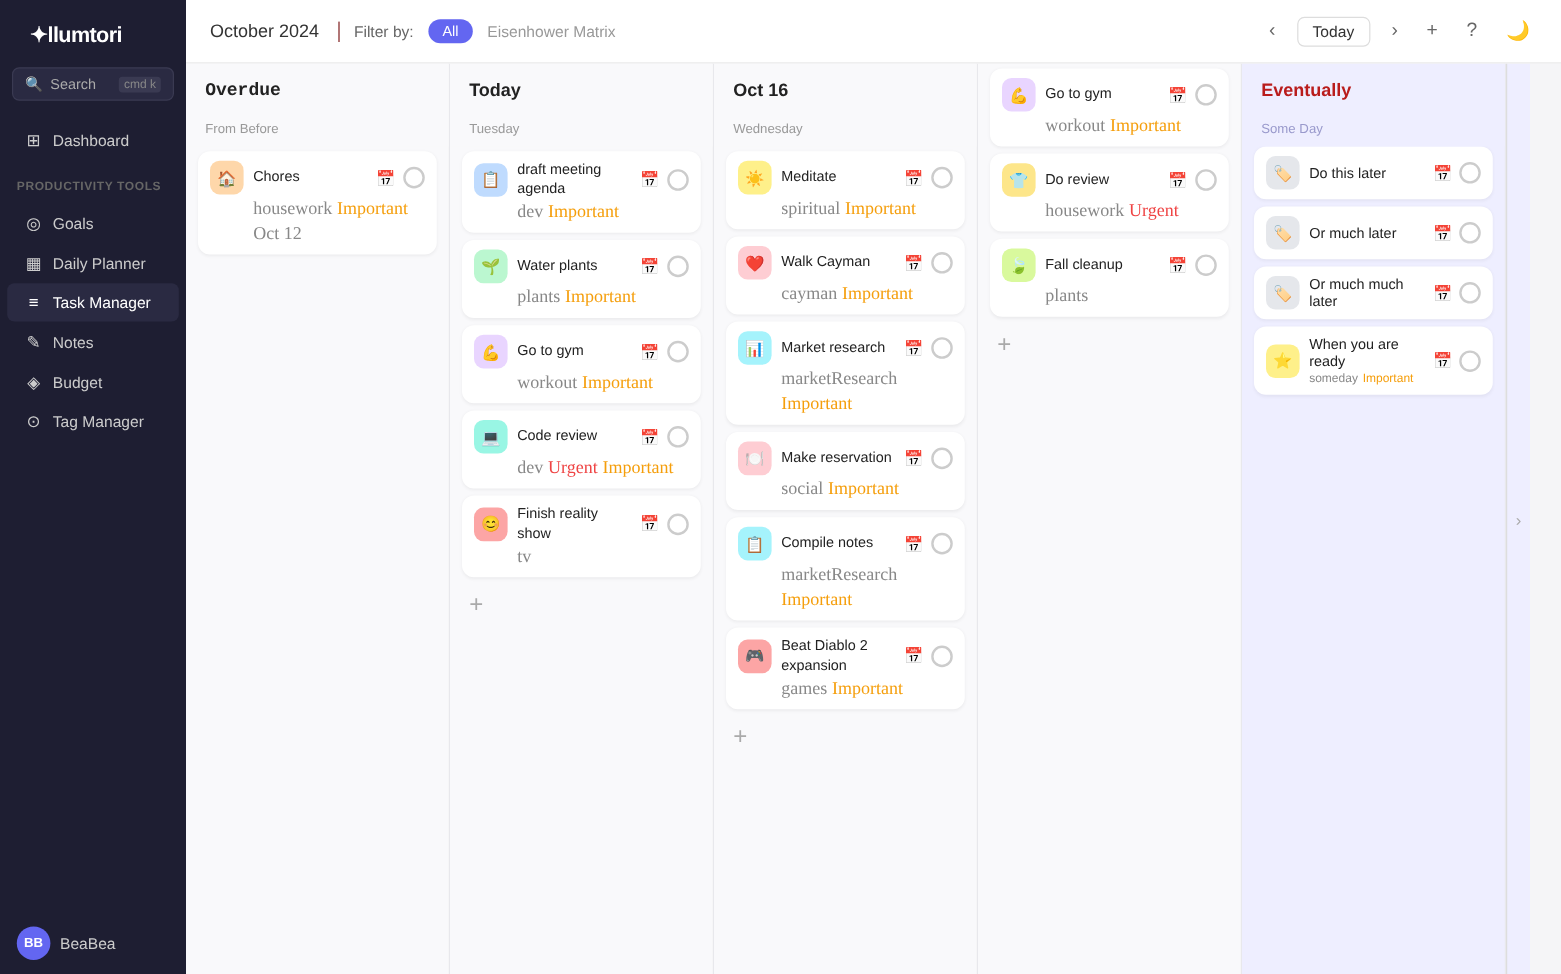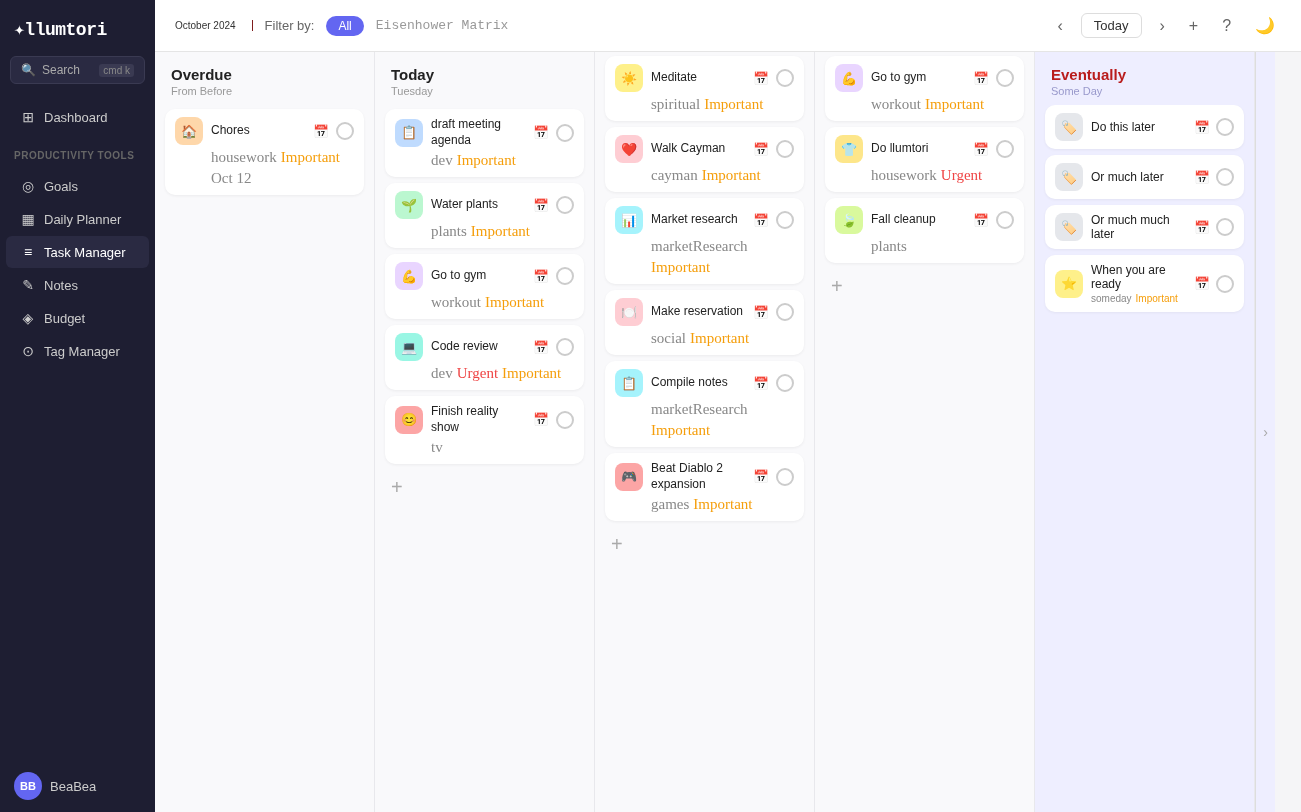--- a/index.html
+++ b/index.html
@@ -9,26 +9,25 @@
     #sidebar {
       width: 155px;
       background: #1e1e32;
       display: flex;
       flex-direction: column;
       padding: 0;
       flex-shrink: 0;
       height: 812px;
     }
     #logo {
-      padding: 18px 14px 16px;
+      padding: 18px 25px 16px;
       font-size: 18px;
       font-weight: 700;
       color: #a78bfa;
       letter-spacing: -0.5px;
-      font-family: Liberation Mono, monospace;
     }
     #logo span { color: #fff; }
     #search-btn {
       margin: 0 10px 12px;
       background: #2a2a42;
       border: 1px solid #3a3a52;
       border-radius: 6px;
       padding: 6px 10px;
       color: #aaa;
       cursor: pointer;
@@ -99,21 +98,21 @@
     #header {
       background: #fff;
       border-bottom: 1px solid #e5e5e5;
       padding: 12px 20px;
       display: flex;
       align-items: center;
       gap: 12px;
       flex-shrink: 0;
     }
     #month-label {
-      font-size: 10px;
+      font-size: 15px;
       font-weight: 500;
       color: #333;
       padding-right: 16px;
       border-right: 1px solid #7f1d1d;
     }
     #filter-label {
       font-size: 13px;
       color: #666;
     }
     #filter-all {
@@ -121,21 +120,20 @@
       color: #fff;
       border: none;
       border-radius: 12px;
       padding: 3px 12px;
       font-size: 12px;
       cursor: pointer;
     }
     #eisenhower-label {
       color: #999;
       font-size: 13px;
-      font-family: Liberation Mono, monospace;
     }
     .header-spacer { flex: 1; }
     .header-nav-btn {
       background: none;
       border: none;
       cursor: pointer;
       color: #666;
       font-size: 16px;
       padding: 4px 6px;
     }
@@ -186,21 +184,21 @@
       z-index: 2;
     }
     .column-title {
       font-size: 15px;
       font-weight: 600;
       color: #222;
     }
     .column-subtitle {
       font-size: 11px;
       color: #999;
-      margin-top: 2px;
+      margin-top: 18px;
     }
     .column-items {
       padding: 4px 10px;
       display: flex;
       flex-direction: column;
       gap: 6px;
     }
     .add-btn {
       background: none;
       border: none;
@@ -335,21 +333,21 @@
       display: flex;
       align-items: center;
       justify-content: center;
       color: #aaa;
       font-size: 14px;
       flex-shrink: 0;
       border-left: 1px solid #ddd;
     }
 
     
-    .column.overdue .column-title { color: #222; }
+    .column.overdue .column-title { color: #222; font-family: Liberation Mono, monospace; }
 
     
     .bg-orange { background: #fed7aa; }
     .bg-blue { background: #bfdbfe; }
     .bg-green { background: #bbf7d0; }
     .bg-purple { background: #e9d5ff; }
     .bg-teal { background: #99f6e4; }
     .bg-yellow { background: #fef08a; }
     .bg-pink { background: #fecdd3; }
     .bg-red { background: #fca5a5; }
@@ -539,20 +537,24 @@
           <div class="task-tags">
             <span class="tag">tv</span>
           </div>
         </div>
 
       </div>
       <button class="add-btn">+</button>
     </div>
 
     <div class="column">
+      <div class="column-header">
+        <div class="column-title">Oct 16</div>
+        <div class="column-subtitle">Wednesday</div>
+      </div>
       <div class="column-items">
 
         <div class="task-card">
           <div class="task-card-header">
             <div class="task-avatar bg-yellow">☀️</div>
             <span class="task-title">Meditate</span>
             <div class="task-actions">
               <button class="task-icon-btn">📅</button>
               <div class="task-circle"></div>
             </div>
@@ -656,21 +658,21 @@
           </div>
           <div class="task-tags">
             <span class="tag">workout</span>
             <span class="tag important">Important</span>
           </div>
         </div>
 
         <div class="task-card">
           <div class="task-card-header">
             <div class="task-avatar bg-amber">👕</div>
-            <span class="task-title">Do llumtori</span>
+            <span class="task-title">Do review</span>
             <div class="task-actions">
               <button class="task-icon-btn">📅</button>
               <div class="task-circle"></div>
             </div>
           </div>
           <div class="task-tags">
             <span class="tag">housework</span>
             <span class="tag urgent">Urgent</span>
           </div>
         </div>

